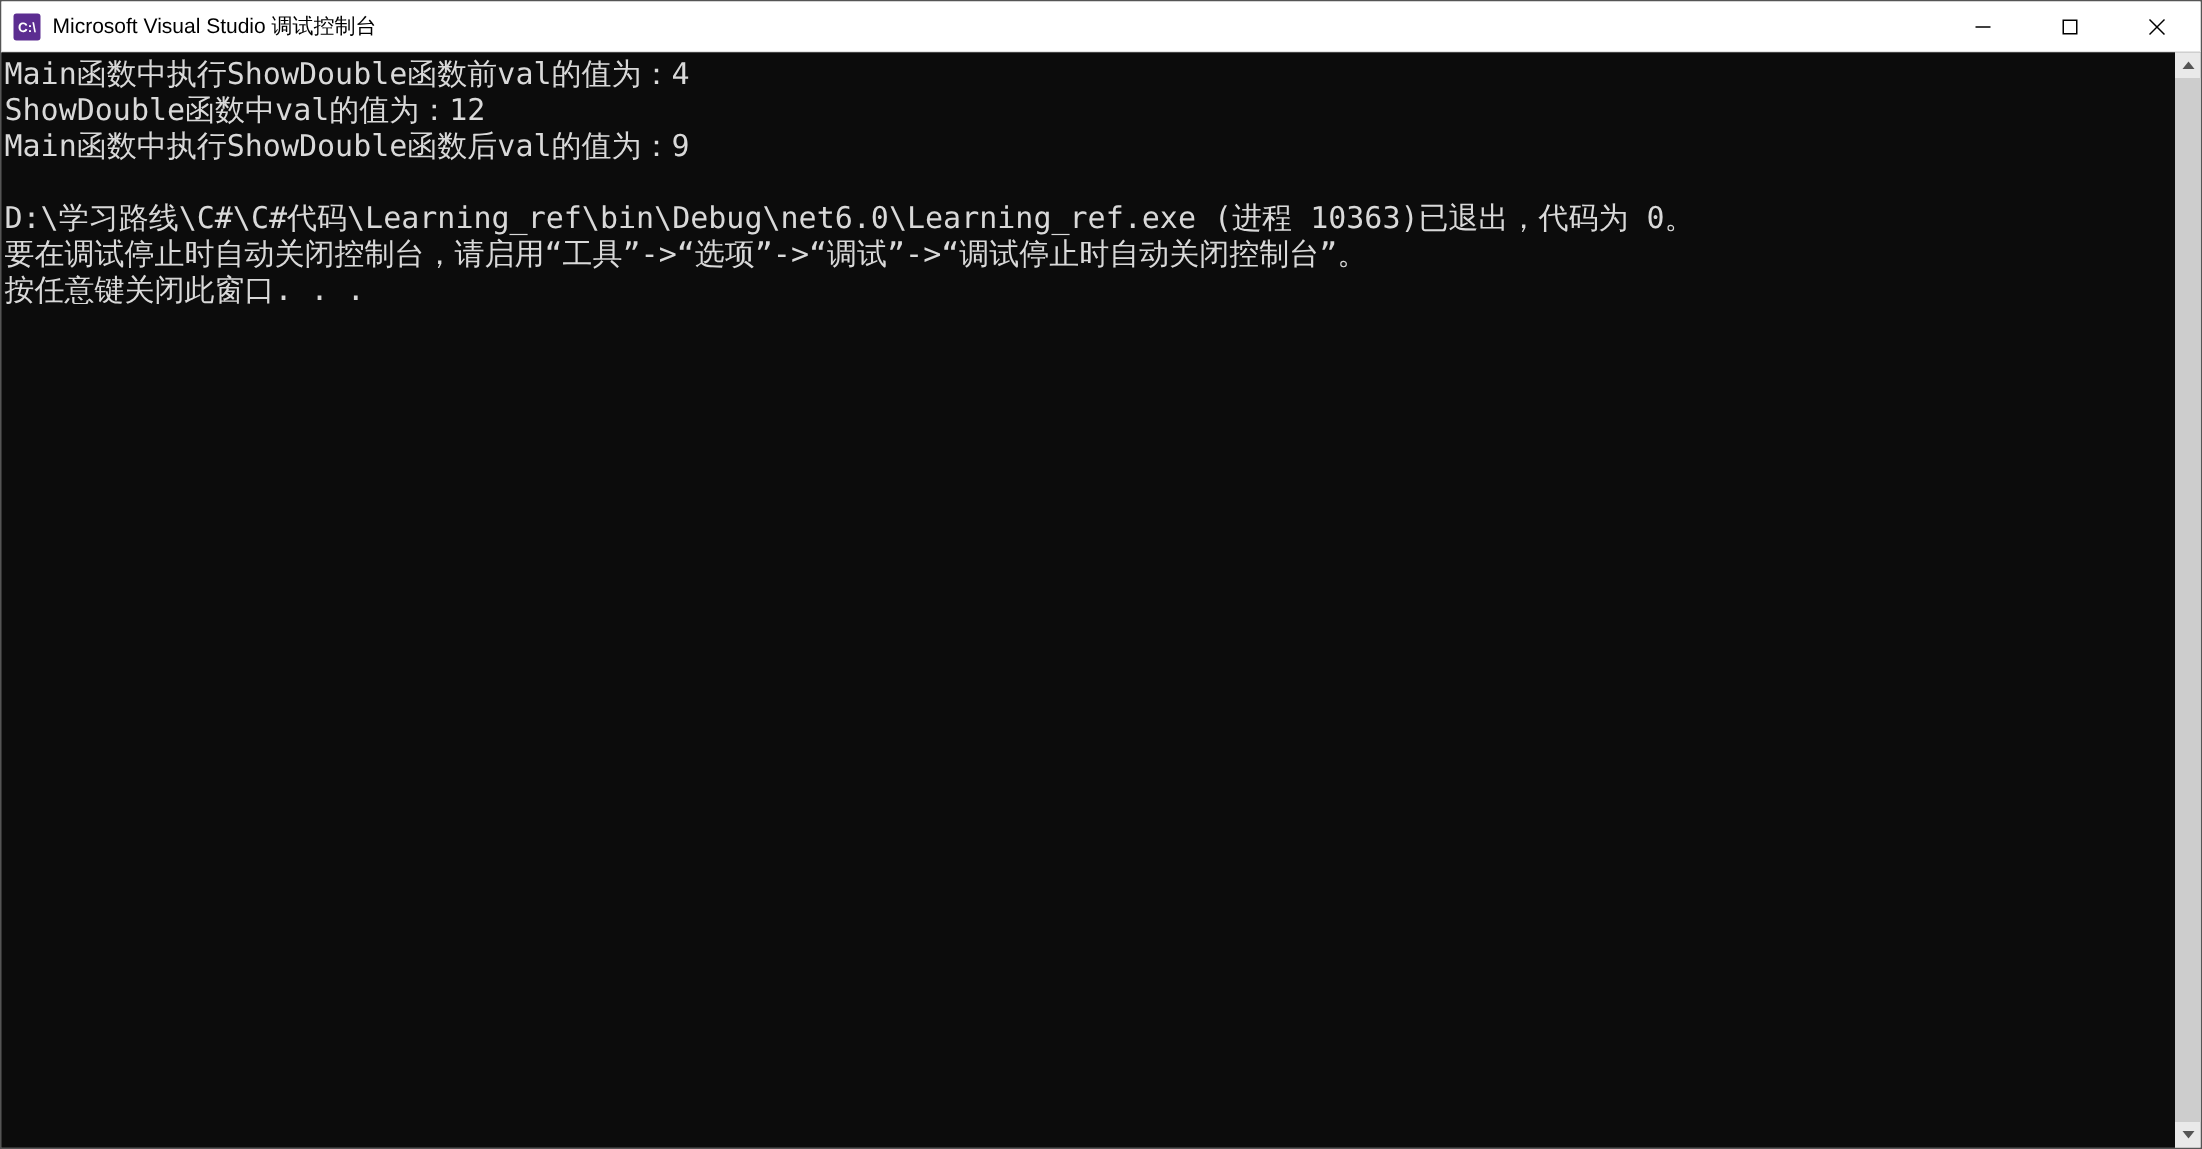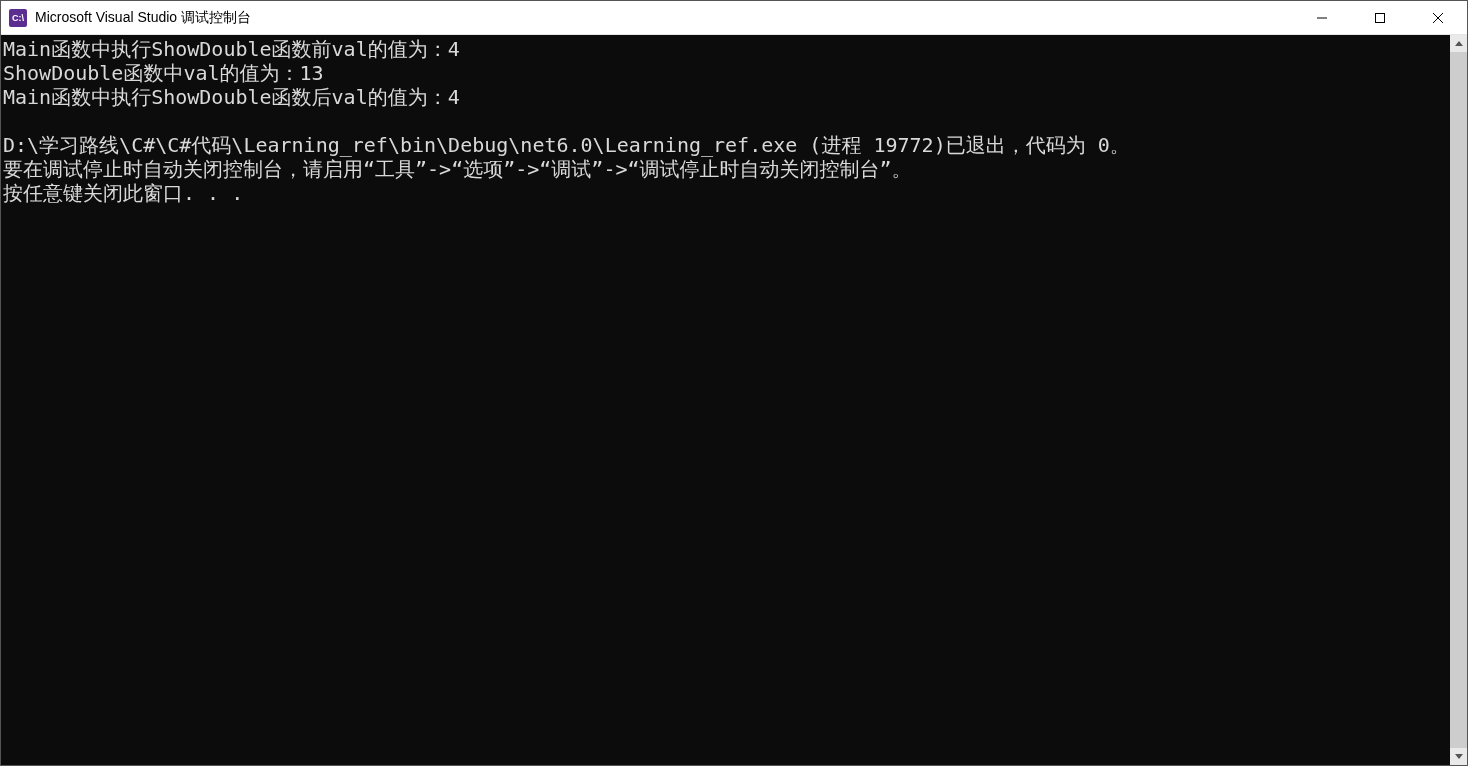--- a/index.html
+++ b/index.html
@@ -53,24 +53,24 @@
         <svg width="12" height="12" viewBox="0 0 12 12">
             <line x1="1" y1="1" x2="11" y2="11" stroke-width="1"></line>
             <line x1="11" y1="1" x2="1" y2="11" stroke-width="1"></line>
           </svg>
       </div>
     </div>
   </div>
 
   <div class="client">
     <pre class="console"><span>Main函数中执行ShowDouble函数前val的值为：4</span>
-<span>ShowDouble函数中val的值为：13</span>
-<span>Main函数中执行ShowDouble函数后val的值为：4</span>
+<span>ShowDouble函数中val的值为：12</span>
+<span>Main函数中执行ShowDouble函数后val的值为：9</span>
 <span></span>
-<span>D:\学习路线\C#\C#代码\Learning_ref\bin\Debug\net6.0\Learning_ref.exe (进程 19772)已退出，代码为 0。</span>
+<span>D:\学习路线\C#\C#代码\Learning_ref\bin\Debug\net6.0\Learning_ref.exe (进程 10363)已退出，代码为 0。</span>
 <span>要在调试停止时自动关闭控制台，请启用“工具”-&gt;“选项”-&gt;“调试”-&gt;“调试停止时自动关闭控制台”。</span>
 <span>按任意键关闭此窗口. . .</span>
 </pre>
 
     <div class="scrollbar">
       <div class="sb-btn">
         <div class="sb-arrow up"></div>
       </div>
       <div class="sb-track">
         <div class="sb-thumb"></div>

